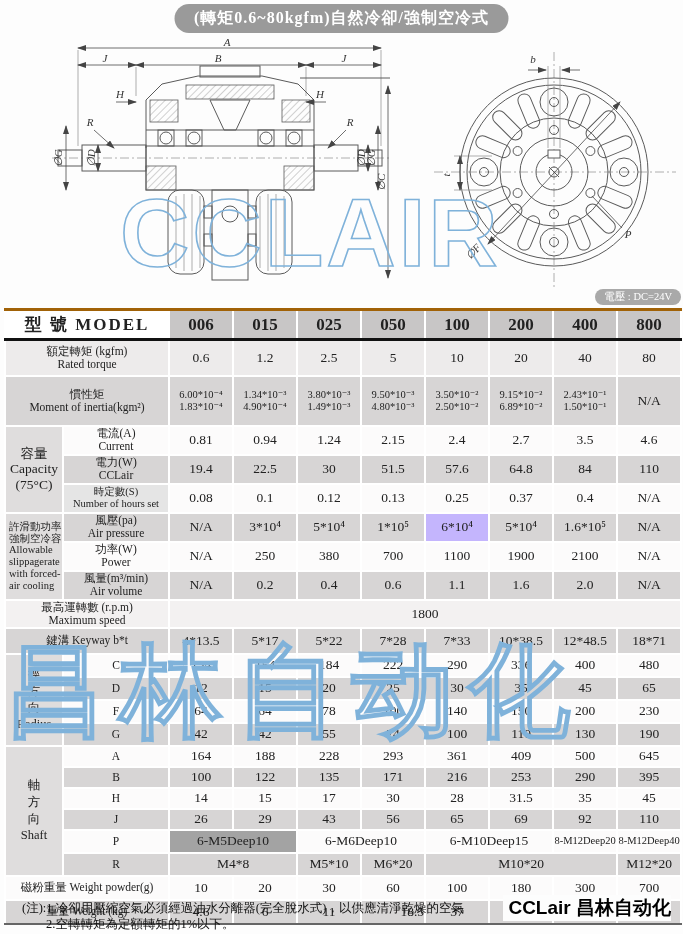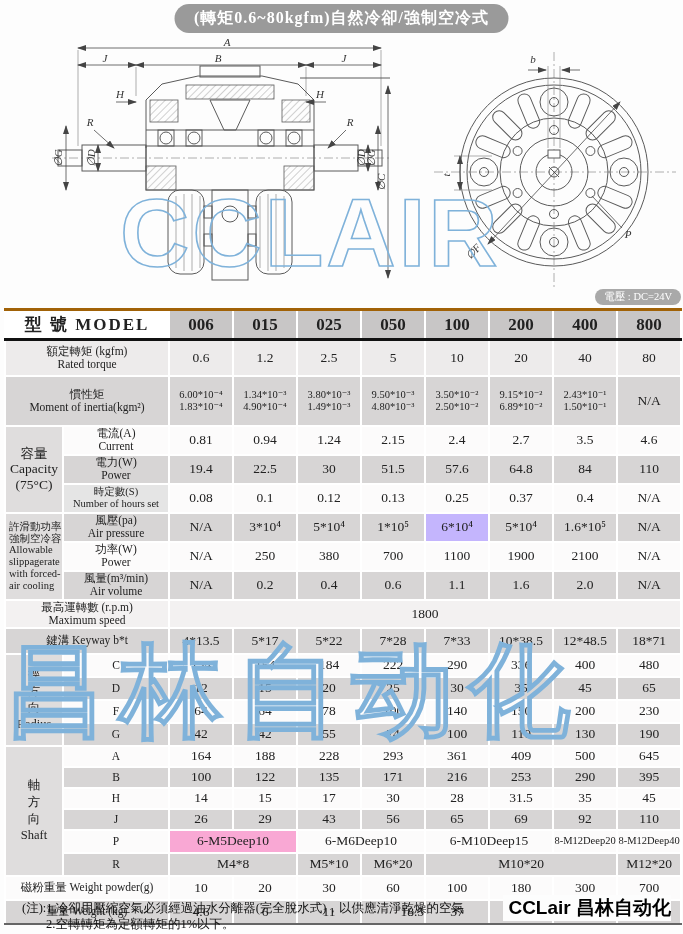--- a/index.html
+++ b/index.html
@@ -293,21 +293,21 @@
         <td style="background: rgb(252, 251, 251);">0.94</td>
         <td style="background: rgb(252, 251, 251);">1.24</td>
         <td style="background: rgb(252, 251, 251);">2.15</td>
         <td style="background: rgb(252, 251, 251);">2.4</td>
         <td style="background: rgb(252, 251, 251);">2.7</td>
         <td style="background: rgb(252, 251, 251);">3.5</td>
         <td style="background: rgb(252, 251, 251);">4.6</td>
       </tr>
       <tr style="height: 29px;">
         <td class="slbl" style="background: rgb(215, 213, 213);">電力(W)
-Power</td>
+CCLair</td>
         <td style="background: rgb(215, 213, 213);">19.4</td>
         <td style="background: rgb(215, 213, 213);">22.5</td>
         <td style="background: rgb(215, 213, 213);">30</td>
         <td style="background: rgb(215, 213, 213);">51.5</td>
         <td style="background: rgb(215, 213, 213);">57.6</td>
         <td style="background: rgb(215, 213, 213);">64.8</td>
         <td style="background: rgb(215, 213, 213);">84</td>
         <td style="background: rgb(215, 213, 213);">110</td>
       </tr>
       <tr style="height: 29px;">
@@ -471,21 +471,21 @@
         <td style="background: rgb(215, 213, 213);">29</td>
         <td style="background: rgb(215, 213, 213);">43</td>
         <td style="background: rgb(215, 213, 213);">56</td>
         <td style="background: rgb(215, 213, 213);">65</td>
         <td style="background: rgb(215, 213, 213);">69</td>
         <td style="background: rgb(215, 213, 213);">92</td>
         <td style="background: rgb(215, 213, 213);">110</td>
       </tr>
       <tr style="height: 23px;">
         <td class="slbl" style="background: rgb(252, 251, 251);">P</td>
-        <td colspan="2" style="background: #f9a8d4;">6-M5Deep10</td>
+        <td colspan="2" style="background: #a3a3a3;">6-M5Deep10</td>
         <td colspan="2" style="background: rgb(252, 251, 251);">6-M6Deep10</td>
         <td colspan="2" style="background: rgb(252, 251, 251);">6-M10Deep15</td>
         <td class="sm" style="background: rgb(252, 251, 251);">8-M12Deep20</td>
         <td class="sm" style="background: rgb(252, 251, 251);">8-M12Deep40</td>
       </tr>
       <tr style="height: 23px;">
         <td class="slbl" style="background: rgb(215, 213, 213);">R</td>
         <td colspan="2" style="background: rgb(215, 213, 213);">M4*8</td>
         <td style="background: rgb(215, 213, 213);">M5*10</td>
         <td style="background: rgb(215, 213, 213);">M6*20</td>

